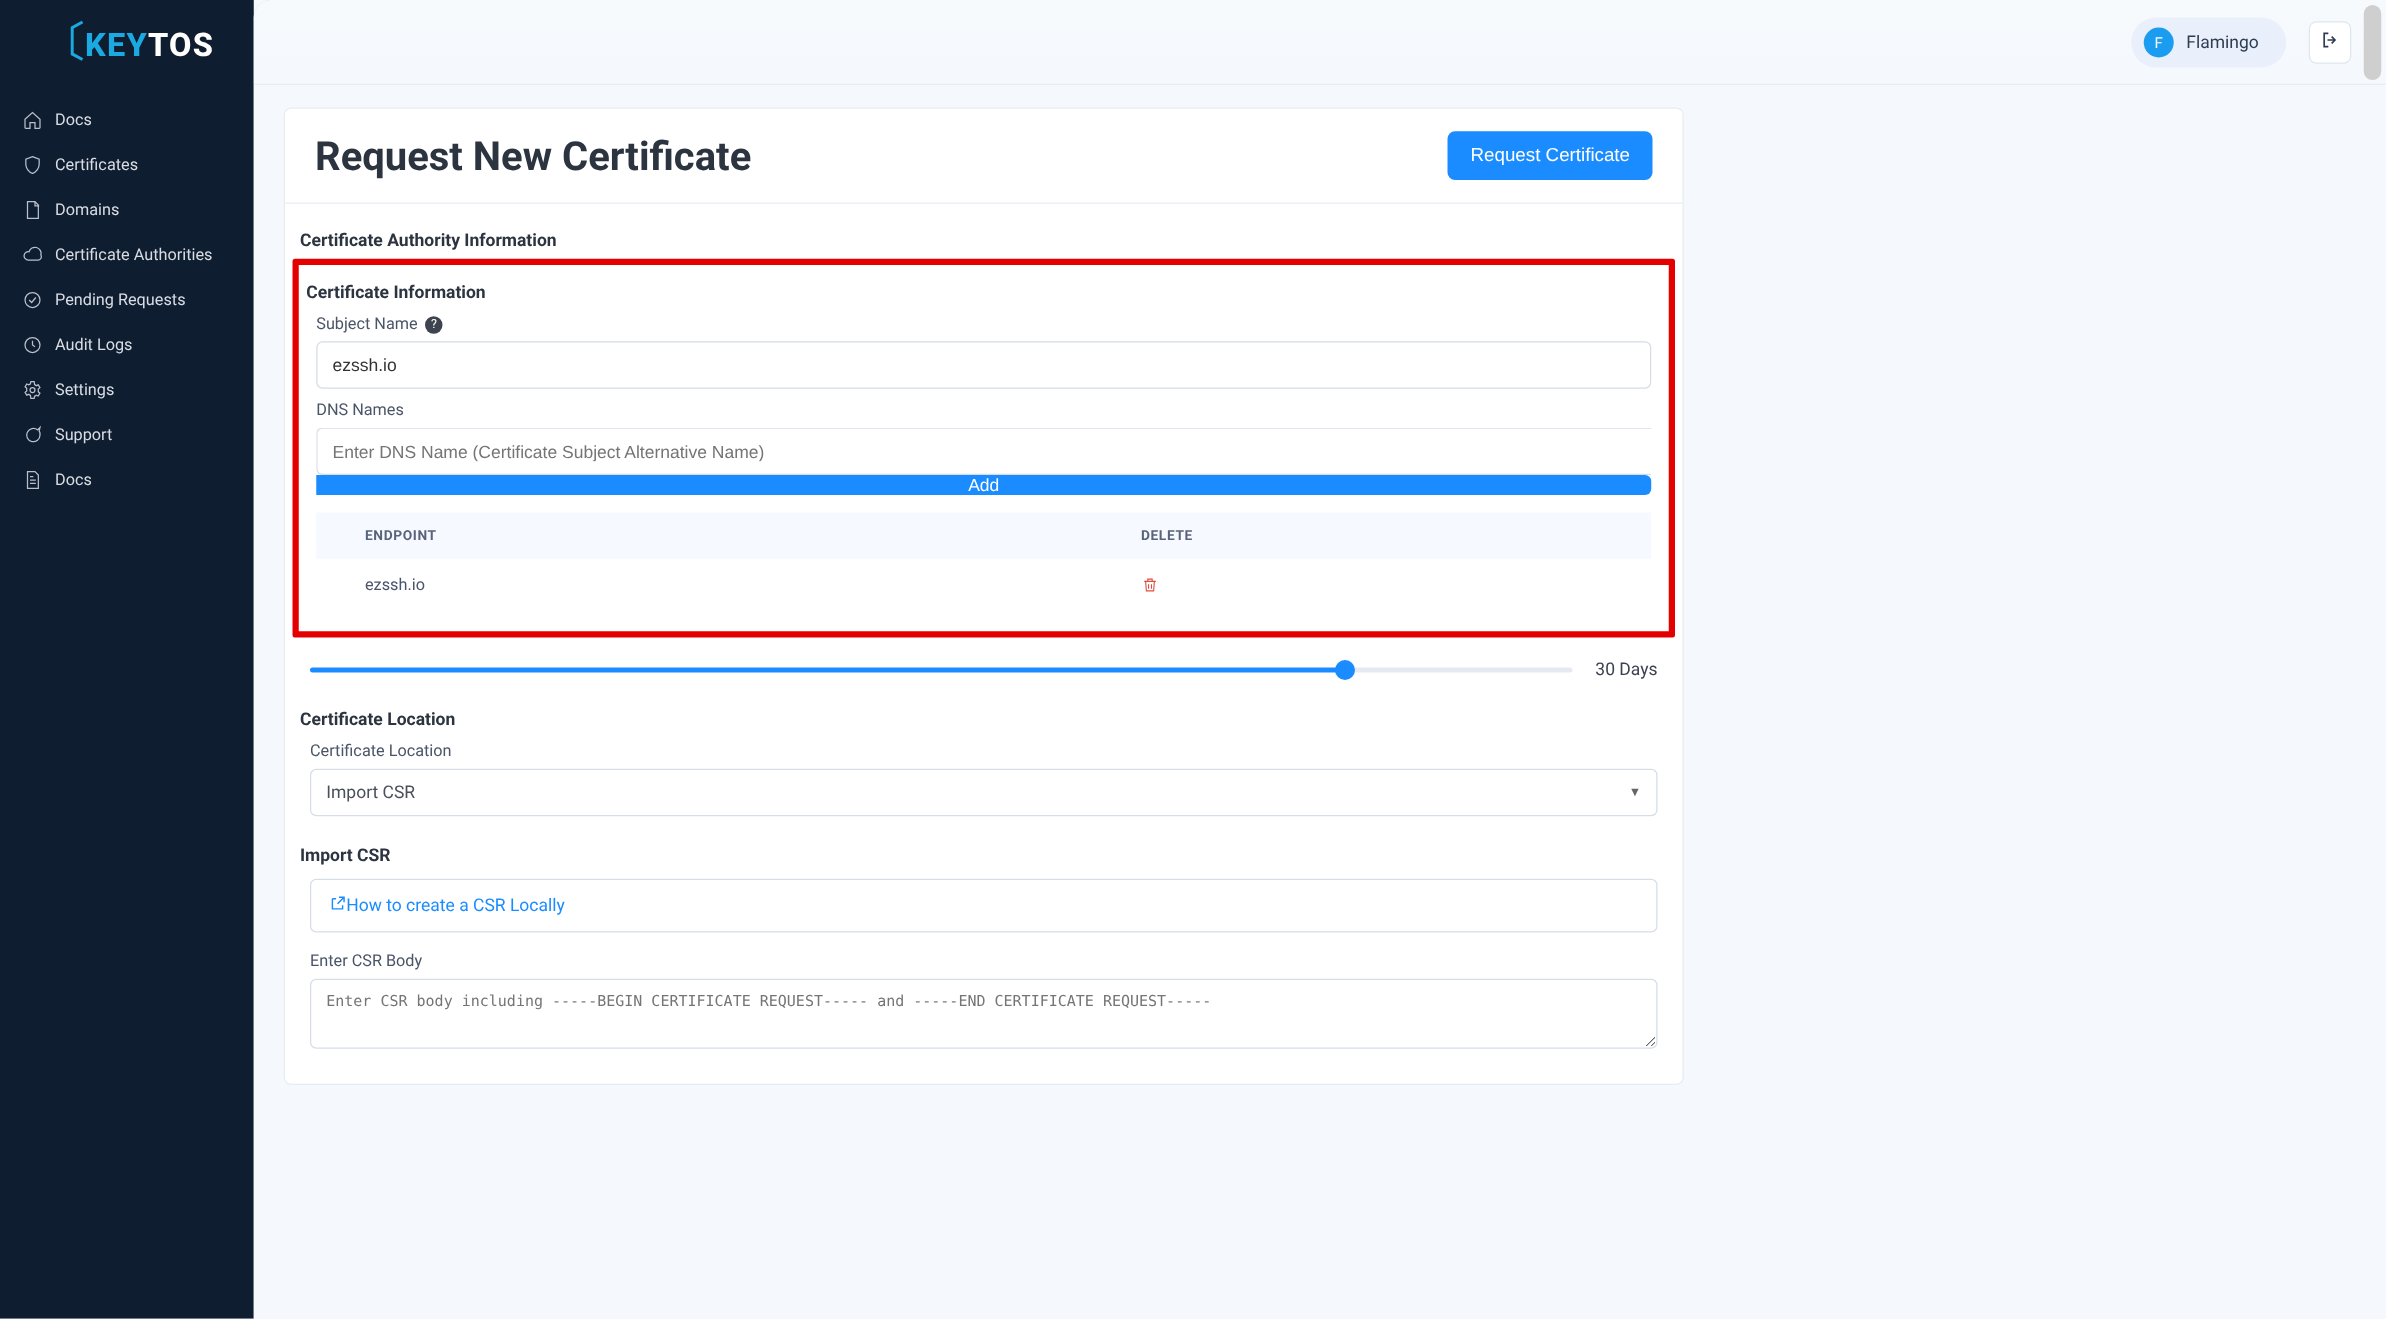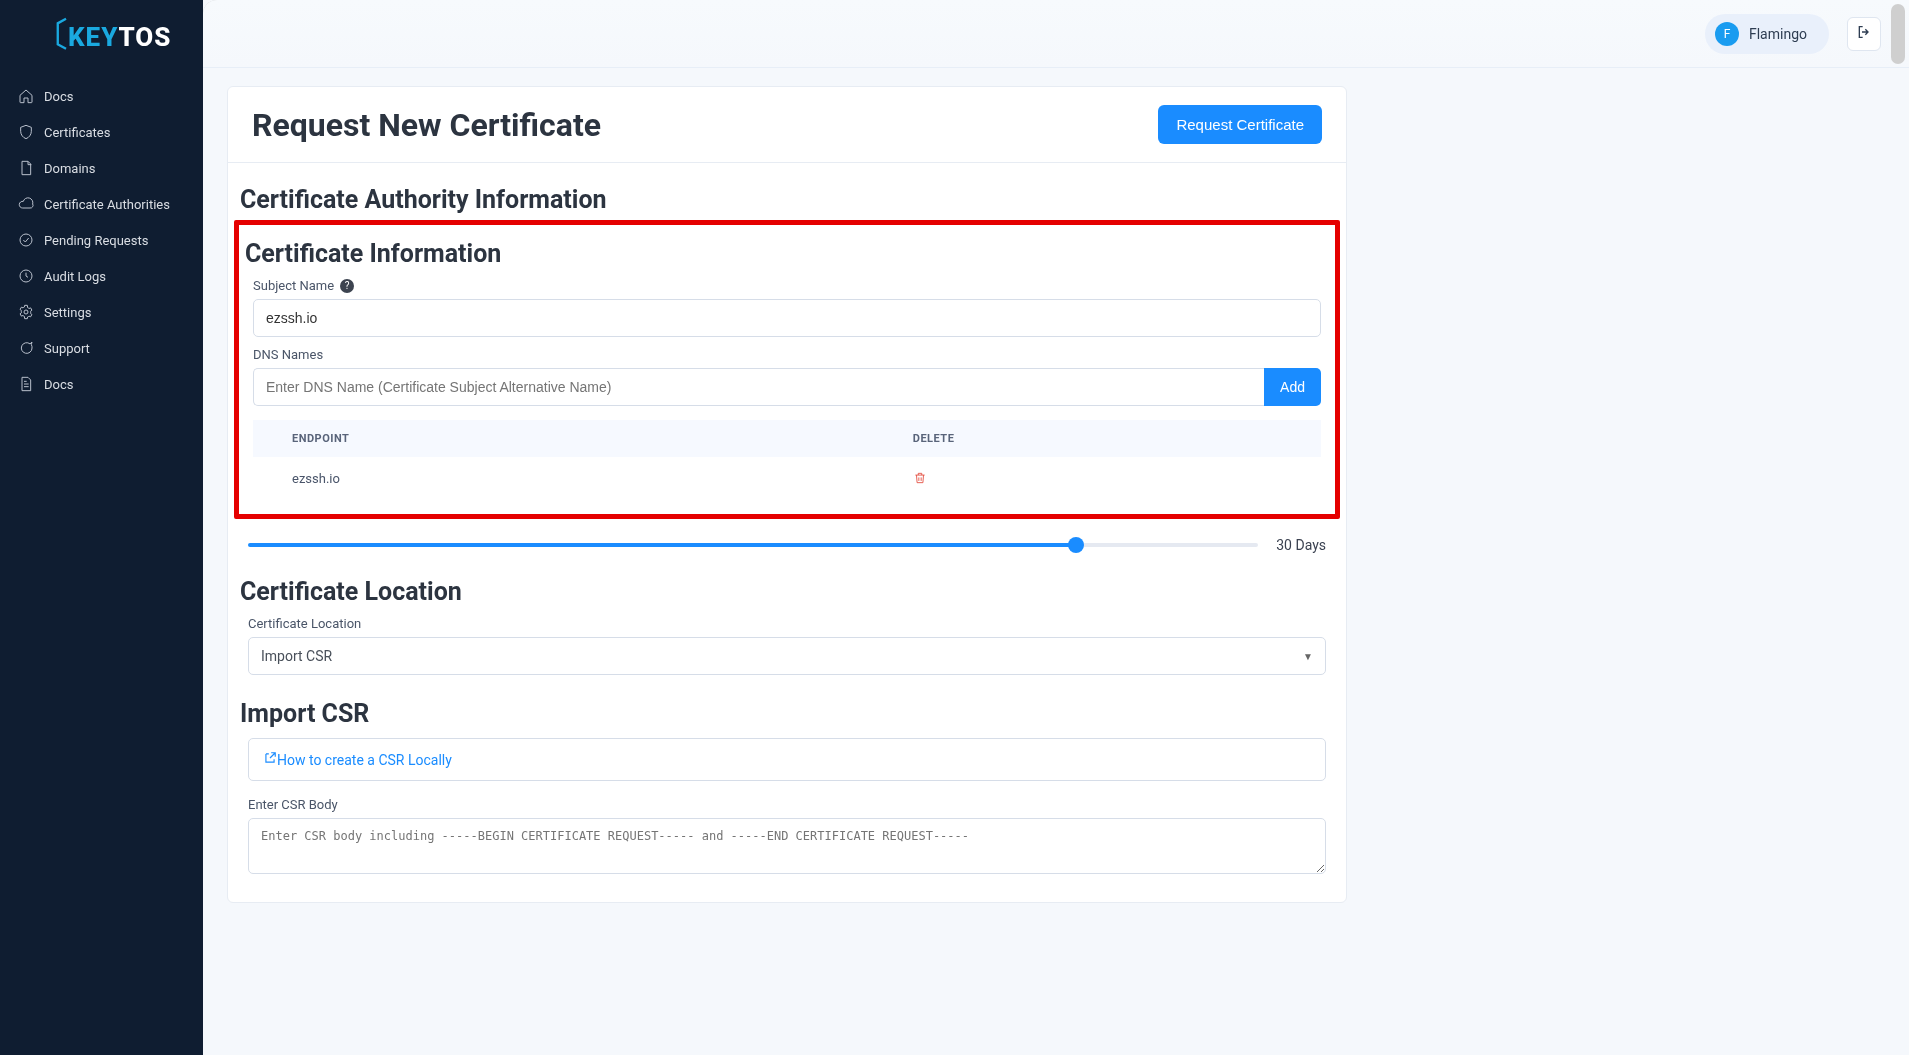--- a/index.html
+++ b/index.html
@@ -140,21 +140,21 @@
     border-radius: 6px;
     padding: 11px 18px;
     font-size: 15px;
     font-weight: 500;
     cursor: pointer;
   }
   .card-body {
     padding: 16px 6px 24px 6px;
   }
   .section-title {
-    font-size: 25px;
+    font-size: 14px;
     font-weight: 700;
     color: #2c3440;
     margin: 6px 0 4px 2px;
     padding-left: 4px;
   }
   .field-label {
     font-size: 13px;
     color: #4a5568;
     margin: 10px 0 6px 14px;
     display: flex; align-items: center; gap:6px;
@@ -169,21 +169,21 @@
     margin: 0 14px;
     width: calc(100% - 28px);
     border: 1px solid #d6dde8;
     border-radius: 5px;
     padding: 10px 12px;
     font-size: 14px;
     color: #333;
     background: #fff;
   }
   .readonly-input { background: #eef1f5; color:#49505a; }
-  .dns-row { display:flex; margin: 0 14px; gap:0; }
+  .dns-row { display:flex; margin: 0 14px; gap:0;flex-direction:column; }
   .dns-input {
     flex:1;
     border: 1px solid #d6dde8;
     border-right:none;
     border-radius: 5px 0 0 5px;
     padding: 10px 12px;
     font-size: 14px;
   }
   .add-btn {
     background:#1a8cff; color:#fff; border:none;

